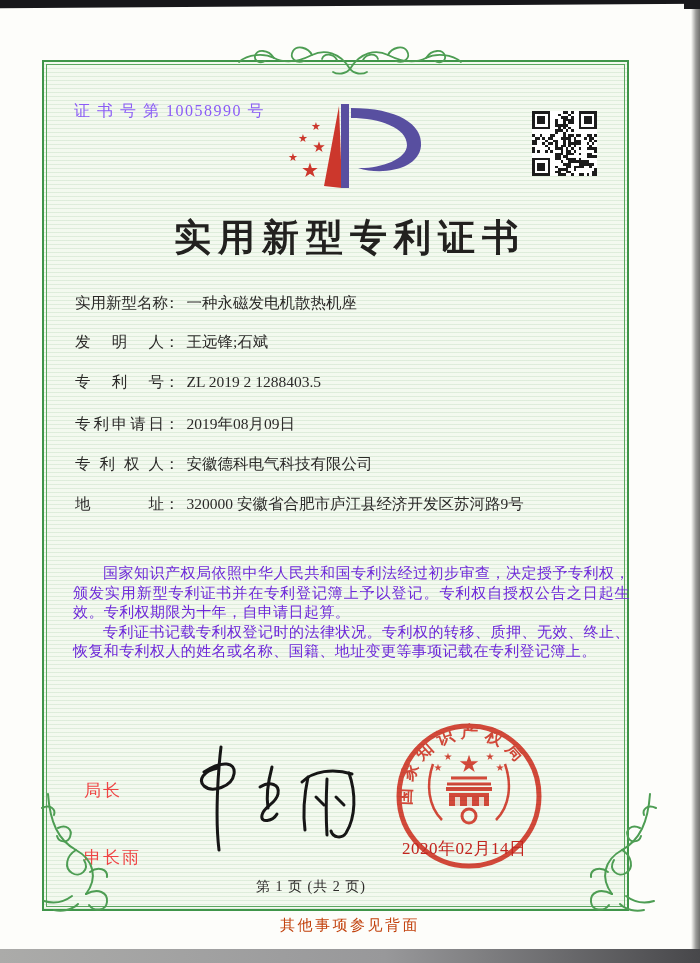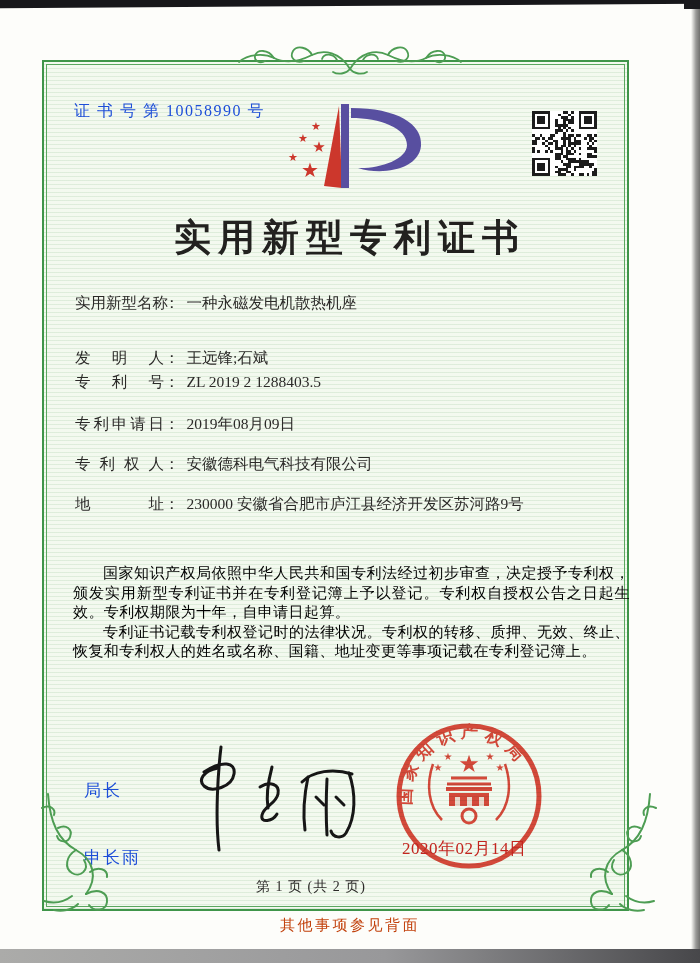--- a/index.html
+++ b/index.html
@@ -23,31 +23,31 @@
            repeating-linear-gradient(0deg, rgba(110,172,110,0.16) 0 1px, rgba(255,255,255,0) 1px 4px),
            #f3f9ef;}
   .frame::before{content:"";position:absolute;inset:2px;border:1px solid #5aa75f;pointer-events:none;}
   .ornament{position:absolute;z-index:5;}
   .orn-top{left:234px;top:42px;}
   .orn-bl{left:28px;top:792px;}
   .orn-br{left:578px;top:792px;transform:scaleX(-1);}
 
   
   .abs{position:absolute;}
-  .cert-no{left:74px;top:101px;font-size:16px;letter-spacing:1.5px;color:#1d4ed8;}
+  .cert-no{left:74px;top:101px;font-size:16px;letter-spacing:1.5px;color:#8b5cf6;}
   .title{left:0;top:213px;width:700px;text-align:center;font-size:37px;font-weight:bold;
          letter-spacing:7px;color:#22211f;}
   .field-row{left:75px;width:560px;height:22px;font-size:15.5px;white-space:nowrap;}
   .flabel{display:inline-block;width:89px;text-align:justify;text-align-last:justify;}
   .fvalue{margin-left:7px;}
   .pair2{position:absolute;left:270px;top:0;}
   .body-text{left:73px;top:564px;width:557px;font-size:15px;line-height:19.6px;
-             text-align:justify;color:#000000;}
+             text-align:justify;color:#6d28d9;}
   .body-text p{margin:0;text-indent:2em;letter-spacing:0.4px;}
-  .officer{left:84px;font-size:17px;letter-spacing:2px;color:#1d4ed8;}
+  .officer{left:84px;font-size:17px;letter-spacing:2px;color:#ef4444;}
   .seal-date{left:402px;top:837px;font-size:17px;color:#c3251f;letter-spacing:0.5px;z-index:7;}
   .page-num{left:0;top:878px;width:622px;text-align:center;font-size:14px;letter-spacing:1px;}
   .back-note{left:0;top:916px;width:700px;text-align:center;font-size:15px;letter-spacing:2.5px;color:#c2410c;}
   .sig{left:182px;top:740px;z-index:6;}
   .seal-wrap{left:389px;top:716px;z-index:4;mix-blend-mode:multiply;opacity:0.92;}
   .logo{left:272px;top:96px;}
   .qr{left:532px;top:111px;}
 </style>
 </head>
 <body>
@@ -314,34 +314,34 @@
           <rect x="24" y="24" width="1" height="1"></rect>
         </g>
     </svg>
   </div>
 
   <div class="abs title">实用新型专利证书</div>
 
   <div class="abs field-row" style="top:293px">
     <span class="flabel">实用新型名称</span><span>：</span><span class="fvalue">一种永磁发电机散热机座</span>
   </div>
-  <div class="abs field-row" style="top:348px">
+  <div class="abs field-row" style="top:332px">
     <span class="flabel">发明人</span><span>：</span><span class="fvalue">王远锋;石斌</span>
   </div>
   <div class="abs field-row" style="top:372px">
     <span class="flabel">专利号</span><span>：</span><span class="fvalue">ZL 2019 2 1288403.5</span>
   </div>
   <div class="abs field-row" style="top:414px">
     <span class="flabel">专利申请日</span><span>：</span><span class="fvalue">2019年08月09日</span>
   </div>
   <div class="abs field-row" style="top:454px">
     <span class="flabel">专利权人</span><span>：</span><span class="fvalue">安徽德科电气科技有限公司</span>
   </div>
   <div class="abs field-row" style="top:494px">
-    <span class="flabel">地址</span><span>：</span><span class="fvalue">230000 安徽省合肥市庐江县经济开发区苏河路9号</span>
+    <span class="flabel">地址</span><span>：</span><span class="fvalue">320000 安徽省合肥市庐江县经济开发区苏河路9号</span>
   </div>
 
   <div class="abs body-text">
     <p>国家知识产权局依照中华人民共和国专利法经过初步审查，决定授予专利权，颁发实用新型专利证书并在专利登记簿上予以登记。专利权自授权公告之日起生效。专利权期限为十年，自申请日起算。</p>
     <p>专利证书记载专利权登记时的法律状况。专利权的转移、质押、无效、终止、恢复和专利权人的姓名或名称、国籍、地址变更等事项记载在专利登记簿上。</p>
   </div>
 
   <div class="abs officer" style="top:779px">局长</div>
   <div class="abs officer" style="top:846px">申长雨</div>
 

